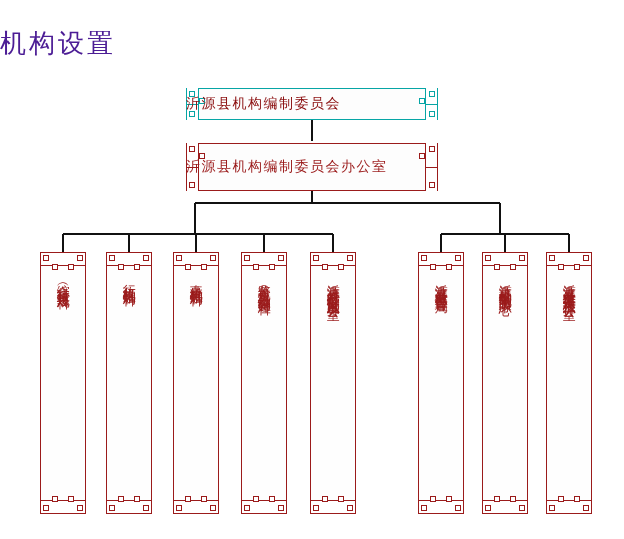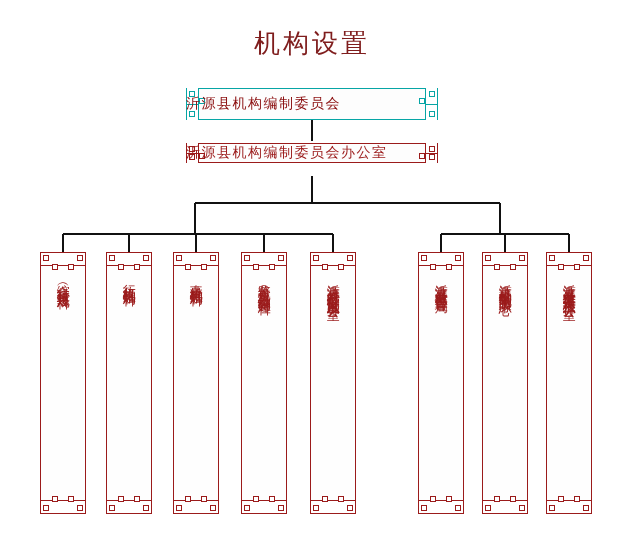--- a/index.html
+++ b/index.html
@@ -17,24 +17,24 @@
     background: #ffffff;
     overflow: hidden;
   }
 
   
   #chart-title {
     position: absolute;
     left: 0;
     top: 26px;
     width: 624px;
-    text-align: center;
+    text-align: left;
     font-size: 26px;
     letter-spacing: 3px;
-    color: #7f1d1d;
+    color: #4c1d95;
     font-weight: normal;
     font-family: "DejaVu Sans", "Liberation Sans", sans-serif;
   }
 
   
   #connectors {
     position: absolute;
     left: 0;
     top: 0;
     width: 624px;
@@ -241,21 +241,21 @@
     <div class="end right">
       <div class="bar"></div>
         <div class="stub"></div>
       <div class="sq a"></div>
         <div class="sq b"></div>
         <div class="sq c"></div>
     </div>
     <div class="label">沂源县机构编制委员会</div>
   </div>
 
-  <div class="plaque crimson" style="left:186px; top:143px; width:252px; height:20px;text-decoration:underline;">
+  <div class="plaque crimson" style="left:186px; top:143px; width:252px; height:48px;text-decoration:underline;">
     <div class="frame"></div>
     <div class="end left">
       <div class="bar"></div>
         <div class="stub"></div>
       <div class="sq a"></div>
         <div class="sq b"></div>
         <div class="sq c"></div>
     </div>
     <div class="end right">
       <div class="bar"></div>

